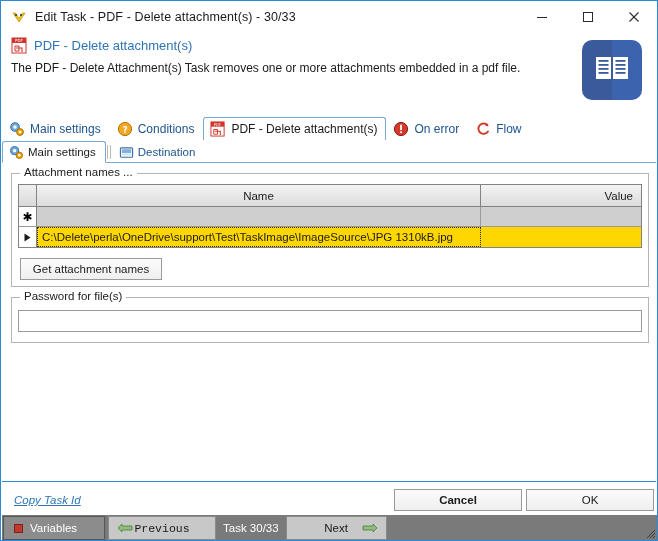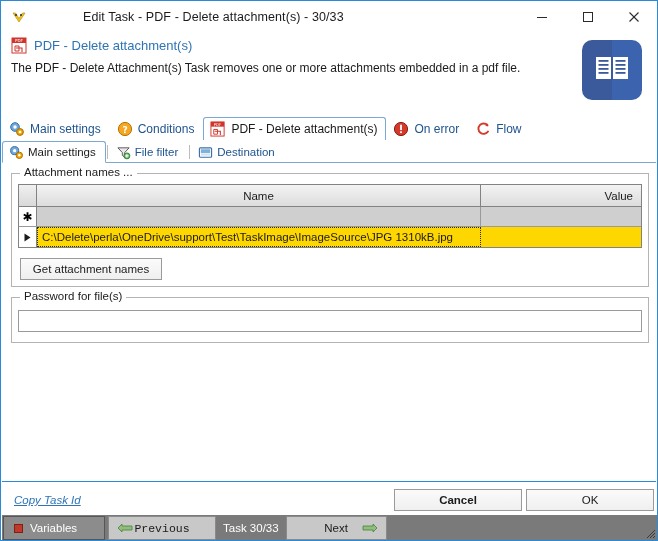--- a/index.html
+++ b/index.html
@@ -37,21 +37,20 @@
     margin-left: 10px; margin-right: 8px;
     position: relative;
     flex: 0 0 auto;
   }
   .titlebar-icon svg { display: block; }
   .titlebar-text {
     font-size: 12.5px;
     color: #1b1b1b;
     white-space: nowrap;
     letter-spacing: 0.1px;
-    margin-left: 48px;
   }
   .winbtns {
     position: absolute;
     right: 0; top: 0;
     height: 31px;
     display: flex;
   }
   .winbtn {
     width: 46px; height: 31px;
     display: flex; align-items: center; justify-content: center;
@@ -544,31 +543,20 @@
           <circle cx="6" cy="6" r="1.7" fill="#ffffff"></circle>
           <circle cx="11" cy="11" r="3.4" fill="#f0a500" stroke="#a66f00" stroke-width="1"></circle>
           <circle cx="11" cy="11" r="1.3" fill="#ffffff"></circle>
         </svg>
       </span>
       <span>Main settings</span>
     </div>
 
     <div class="tab-sep"></div>
 
-    <div class="subtab">
-      <span class="subtab-ico">
-        <svg width="15" height="15" viewBox="0 0 16 16">
-          <path d="M2 3 L14 3 L9.3 8 L9.3 13 L6.7 11 L6.7 8 Z" fill="#e8e8e8" stroke="#555555" stroke-width="1"></path>
-          <circle cx="11.6" cy="11.6" r="3.2" fill="#5cb85c" stroke="#2c6b2f" stroke-width="0.8"></circle>
-          <rect x="11.05" y="9.7" width="1.1" height="3.8" fill="#ffffff"></rect>
-          <rect x="9.7" y="11.05" width="3.8" height="1.1" fill="#ffffff"></rect>
-        </svg>
-      </span>
-      <span>File filter</span>
-    </div>
 
     <div class="tab-sep"></div>
 
     <div class="subtab">
       <span class="subtab-ico">
         <svg width="15" height="15" viewBox="0 0 16 16">
           <rect x="1.5" y="3" width="13" height="10" rx="1" fill="#ffffff" stroke="#3b6fa5" stroke-width="1.2"></rect>
           <rect x="3" y="4.5" width="10" height="4" fill="#7eb0dd"></rect>
           <rect x="3" y="9" width="10" height="2.3" fill="#cfe2f3"></rect>
         </svg>

